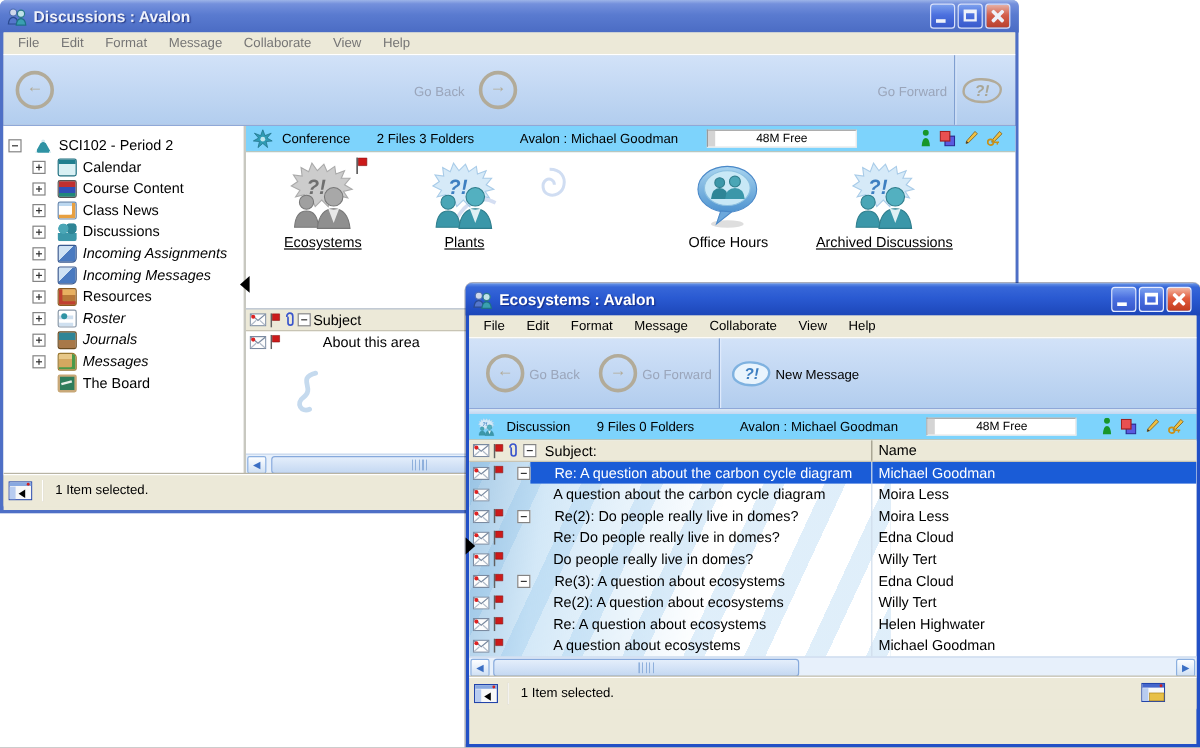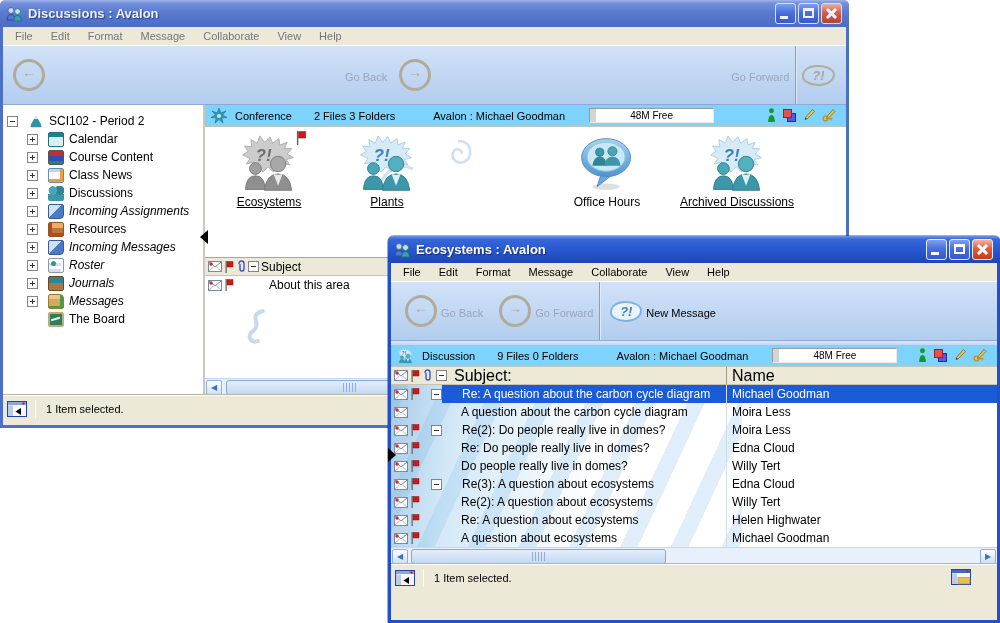--- a/index.html
+++ b/index.html
@@ -125,21 +125,21 @@
           border-radius:3px;display:flex;align-items:center;justify-content:center}
   .sthumb::after{content:"";width:14px;height:9px;background:repeating-linear-gradient(90deg,#8fb0dc 0 1px,transparent 1px 3px)}
   
   .statusbar{height:27px;background:#ece9d8;border-top:1px solid #fff;box-shadow:0 -1px 0 #b8b4a4;
              display:flex;align-items:center;padding:0 4px;font-size:11px;position:relative}
   .statusbar .sep{width:1px;height:18px;background:#b8b4a4;border-right:1px solid #fff;margin:0 10px 0 8px}
   .paneico{display:block}
   .statusbar .righticon{position:absolute;right:26px;top:4px}
   
   .w2list{flex:1;display:flex;flex-direction:column;background:#fff;position:relative}
-  .lhead{height:18px;background:#ece9d8;border-bottom:1px solid #c8c4b4;display:flex;align-items:center;font-size:16px}
+  .lhead{height:18px;background:#ece9d8;border-bottom:1px solid #c8c4b4;display:flex;align-items:center;font-size:12px}
   .lhead .scell{flex:0 0 335px;display:flex;align-items:center;padding-left:3px}
   .lhead .hlbl{margin-left:7px}
   .lhead .ncell{flex:1;border-left:1px solid #9a9684;padding-left:5px;height:100%;line-height:17px}
   .rows{flex:1;position:relative;overflow:hidden}
   .rows::before{content:"";position:absolute;left:0;top:0;bottom:0;width:58%;
       background:linear-gradient(98deg,rgba(96,160,210,.55) 0%,rgba(140,195,235,.38) 18%,rgba(255,255,255,0) 58%),
                  repeating-linear-gradient(115deg,rgba(150,200,238,.30) 0 16px,rgba(255,255,255,0) 16px 46px)}
   .l2row{display:flex;height:18px;line-height:18px;font-size:12px;position:relative;z-index:1;align-items:center}
   .l2row .scell{flex:0 0 335px;display:flex;align-items:center;min-width:0;height:100%}
   .licons{flex:0 0 30px;display:flex;align-items:center;gap:2px;padding-left:3px}
@@ -339,29 +339,29 @@
             <div class="titem child ic-discussion-sm is-plus">
               <span class="box plus"></span>
               <span class="ti"></span>
               <span class="tlbl">Discussions</span>
             </div>
             <div class="titem child ic-inbox is-plus is-italic">
               <span class="box plus"></span>
               <span class="ti"></span>
               <span class="tlbl">Incoming Assignments</span>
             </div>
+            <div class="titem child ic-inbox is-plus is-italic">
+              <span class="box plus"></span>
+              <span class="ti"></span>
+              <span class="tlbl">Incoming Messages</span>
+            </div>
             <div class="titem child ic-resources is-plus">
               <span class="box plus"></span>
               <span class="ti"></span>
               <span class="tlbl">Resources</span>
-            </div>
-            <div class="titem child ic-inbox is-plus is-italic">
-              <span class="box plus"></span>
-              <span class="ti"></span>
-              <span class="tlbl">Incoming Messages</span>
             </div>
             <div class="titem child ic-roster is-plus is-italic">
               <span class="box plus"></span>
               <span class="ti"></span>
               <span class="tlbl">Roster</span>
             </div>
             <div class="titem child ic-journals is-plus is-italic">
               <span class="box plus"></span>
               <span class="ti"></span>
               <span class="tlbl">Journals</span>

